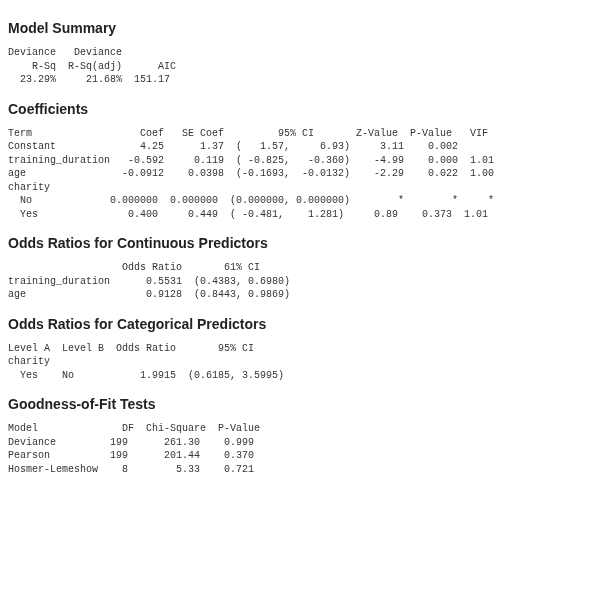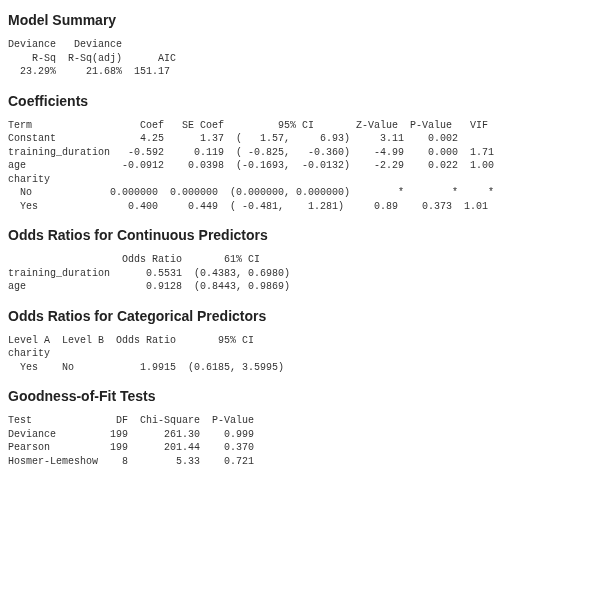--- a/index.html
+++ b/index.html
@@ -11,54 +11,54 @@
     width: 576px;
     background: #fff;
   }
   h3 {
     font-family: "Segoe UI", Tahoma, sans-serif;
     font-weight: 600;
     font-size: 14px;
     color: #222;
     margin: 14px 0 10px 0;
   }
-  h3.first { margin-top: 8px; }
+  h3.first { margin-top: 16px; }
   pre {
     font-family: "Courier New", Courier, monospace;
     font-size: 10px;
     line-height: 1.35;
     color: #333;
     margin: 0 0 6px 0;
     white-space: pre;
   }
 </style>
 </head>
 <body>
 
 <h3 class="first">Model Summary</h3>
 <pre><span>Deviance   Deviance</span>
 <span>    R-Sq  R-Sq(adj)      AIC</span>
 <span>  23.29%     21.68%  151.17</span></pre>
 
 <h3>Coefficients</h3>
 <pre><span>Term                  Coef   SE Coef         95% CI       Z-Value  P-Value   VIF</span>
 <span>Constant              4.25      1.37  (   1.57,     6.93)     3.11    0.002</span>
-<span>training_duration   -0.592     0.119  ( -0.825,   -0.360)    -4.99    0.000  1.71</span>
+<span>training_duration   -0.592     0.119  ( -0.825,   -0.360)    -4.99    0.000  1.01</span>
 <span>age                -0.0912    0.0398  (-0.1693,  -0.0132)    -2.29    0.022  1.00</span>
 <span>charity</span>
 <span>  No             0.000000  0.000000  (0.000000, 0.000000)        *        *     *</span>
 <span>  Yes               0.400     0.449  ( -0.481,    1.281)     0.89    0.373  1.01</span></pre>
 
 <h3>Odds Ratios for Continuous Predictors</h3>
 <pre><span>                   Odds Ratio       61% CI</span>
 <span>training_duration      0.5531  (0.4383, 0.6980)</span>
 <span>age                    0.9128  (0.8443, 0.9869)</span></pre>
 
 <h3>Odds Ratios for Categorical Predictors</h3>
 <pre><span>Level A  Level B  Odds Ratio       95% CI</span>
 <span>charity</span>
 <span>  Yes    No           1.9915  (0.6185, 3.5995)</span></pre>
 
 <h3>Goodness-of-Fit Tests</h3>
-<pre><span>Test              DF  Chi-Square  P-Value</span>
+<pre><span>Model              DF  Chi-Square  P-Value</span>
 <span>Deviance         199      261.30    0.999</span>
 <span>Pearson          199      201.44    0.370</span>
 <span>Hosmer-Lemeshow    8        5.33    0.721</span></pre>
 
 </body></html>

